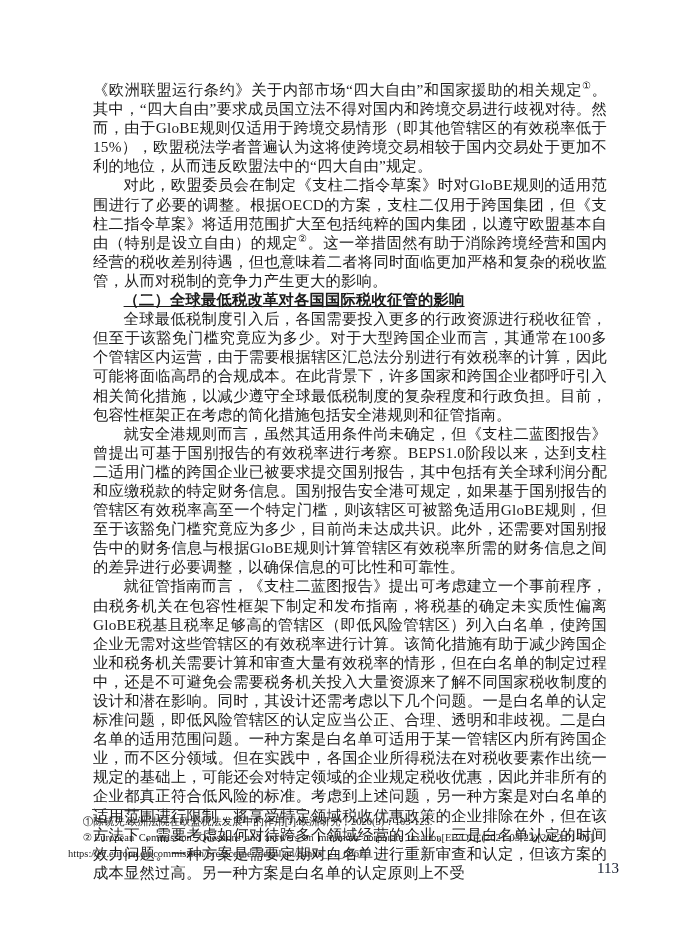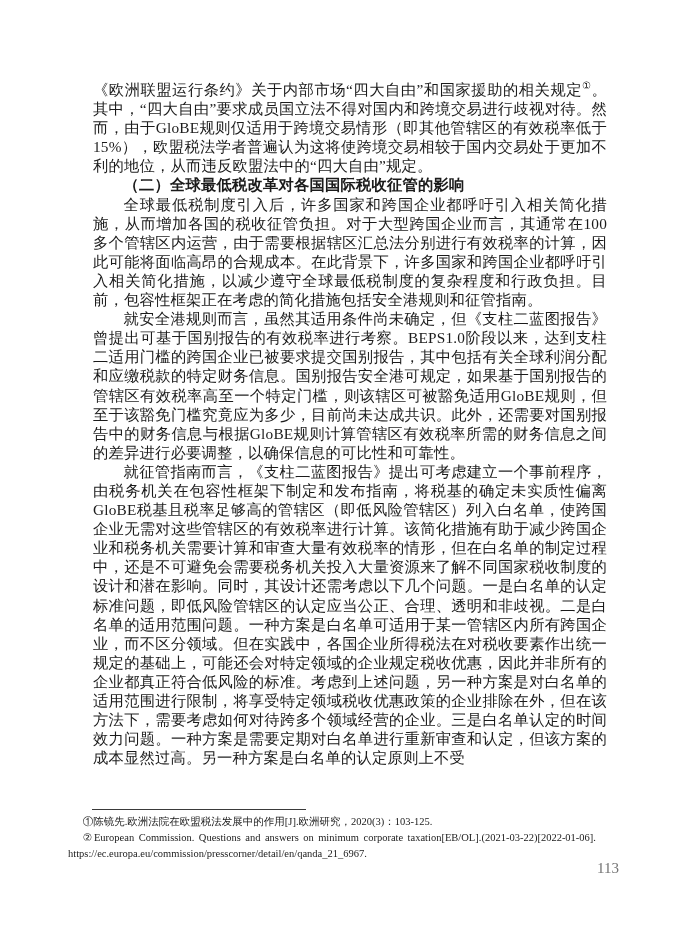--- a/index.html
+++ b/index.html
@@ -28,20 +28,21 @@
     text-align: justify;
     letter-spacing: 0.2px;
   }
   .block { margin: 0; }
   .paragraph { text-indent: 2em; }
   .paragraph.no-indent { text-indent: 0; }
   .heading {
     text-indent: 2em;
     font-family: "Liberation Sans", "DejaVu Sans", sans-serif;
     font-weight: bold;
+    text-decoration: underline;
   }
   .subheading { text-indent: 2em; }
   sup.fnref {
     font-size: 10px;
     line-height: 0;
     vertical-align: super;
   }
   .footnote-sep {
     position: absolute;
     left: 92px;
@@ -59,31 +60,32 @@
     line-height: 15.8px;
     text-align: justify;
     overflow-wrap: anywhere;
   }
   .footnote { text-indent: 1.4em; }
   .page-number {
     position: absolute;
     left: 597px;
     top: 860px;
     font-size: 15px;
-    color: #737373;
+    color: #0f172a;
   }
 </style>
 </head>
 <body>
 
 <div class="page">
   <div class="article-body">
       <div class="block paragraph no-indent">《欧洲联盟运行条约》关于内部市场“四大自由”和国家援助的相关规定<sup class="fnref">①</sup>。其中，“四大自由”要求成员国立法不得对国内和跨境交易进行歧视对待。然而，由于GloBE规则仅适用于跨境交易情形（即其他管辖区的有效税率低于15%），欧盟税法学者普遍认为这将使跨境交易相较于国内交易处于更加不利的地位，从而违反欧盟法中的“四大自由”规定。</div>
+      <div class="block paragraph">对此，欧盟委员会在制定《支柱二指令草案》时对GloBE规则的适用范围进行了必要的调整。根据OECD的方案，支柱二仅用于跨国集团，但《支柱二指令草案》将适用范围扩大至包括纯粹的国内集团，以遵守欧盟基本自由（特别是设立自由）的规定<sup class="fnref">②</sup>。这一举措固然有助于消除跨境经营和国内经营的税收差别待遇，但也意味着二者将同时面临更加严格和复杂的税收监管，从而对税制的竞争力产生更大的影响。</div>
       <div class="block heading">（二）全球最低税改革对各国国际税收征管的影响</div>
-      <div class="block paragraph">全球最低税制度引入后，许多国家和跨国企业都呼吁引入相关简化措施，从而增加各国的税收征管负担。对于大型跨国企业而言，其通常在100多个管辖区内运营，由于需要根据辖区汇总法分别进行有效税率的计算，因此可能将面临高昂的合规成本。在此背景下，许多国家和跨国企业都呼吁引入相关简化措施，以减少遵守全球最低税制度的复杂程度和行政负担。目前，包容性框架正在考虑的简化措施包括安全港规则和征管指南。</div>
+      <div class="block paragraph">全球最低税制度引入后，各国需要投入更多的行政资源进行税收征管，但至于该豁免门槛究竟应为多少。对于大型跨国企业而言，其通常在100多个管辖区内运营，由于需要根据辖区汇总法分别进行有效税率的计算，因此可能将面临高昂的合规成本。在此背景下，许多国家和跨国企业都呼吁引入相关简化措施，以减少遵守全球最低税制度的复杂程度和行政负担。目前，包容性框架正在考虑的简化措施包括安全港规则和征管指南。</div>
       <div class="block paragraph">就安全港规则而言，虽然其适用条件尚未确定，但《支柱二蓝图报告》曾提出可基于国别报告的有效税率进行考察。BEPS1.0阶段以来，达到支柱二适用门槛的跨国企业已被要求提交国别报告，其中包括有关全球利润分配和应缴税款的特定财务信息。国别报告安全港可规定，如果基于国别报告的管辖区有效税率高至一个特定门槛，则该辖区可被豁免适用GloBE规则，但至于该豁免门槛究竟应为多少，目前尚未达成共识。此外，还需要对国别报告中的财务信息与根据GloBE规则计算管辖区有效税率所需的财务信息之间的差异进行必要调整，以确保信息的可比性和可靠性。</div>
       <div class="block paragraph">就征管指南而言，《支柱二蓝图报告》提出可考虑建立一个事前程序，由税务机关在包容性框架下制定和发布指南，将税基的确定未实质性偏离GloBE税基且税率足够高的管辖区（即低风险管辖区）列入白名单，使跨国企业无需对这些管辖区的有效税率进行计算。该简化措施有助于减少跨国企业和税务机关需要计算和审查大量有效税率的情形，但在白名单的制定过程中，还是不可避免会需要税务机关投入大量资源来了解不同国家税收制度的设计和潜在影响。同时，其设计还需考虑以下几个问题。一是白名单的认定标准问题，即低风险管辖区的认定应当公正、合理、透明和非歧视。二是白名单的适用范围问题。一种方案是白名单可适用于某一管辖区内所有跨国企业，而不区分领域。但在实践中，各国企业所得税法在对税收要素作出统一规定的基础上，可能还会对特定领域的企业规定税收优惠，因此并非所有的企业都真正符合低风险的标准。考虑到上述问题，另一种方案是对白名单的适用范围进行限制，将享受特定领域税收优惠政策的企业排除在外，但在该方法下，需要考虑如何对待跨多个领域经营的企业。三是白名单认定的时间效力问题。一种方案是需要定期对白名单进行重新审查和认定，但该方案的成本显然过高。另一种方案是白名单的认定原则上不受</div>
     </div>
   <div class="footnote-sep"></div>
   <div class="footnotes">
       <div class="footnote">①陈镜先.欧洲法院在欧盟税法发展中的作用[J].欧洲研究，2020(3)：103-125.</div>
       <div class="footnote">②European Commission. Questions and answers on minimum corporate taxation[EB/OL].(2021-03-22)[2022-01-06]. https://ec.europa.eu/commission/presscorner/detail/en/qanda_21_6967.</div>
     </div>
   <div class="page-number">113</div>
 </div>

